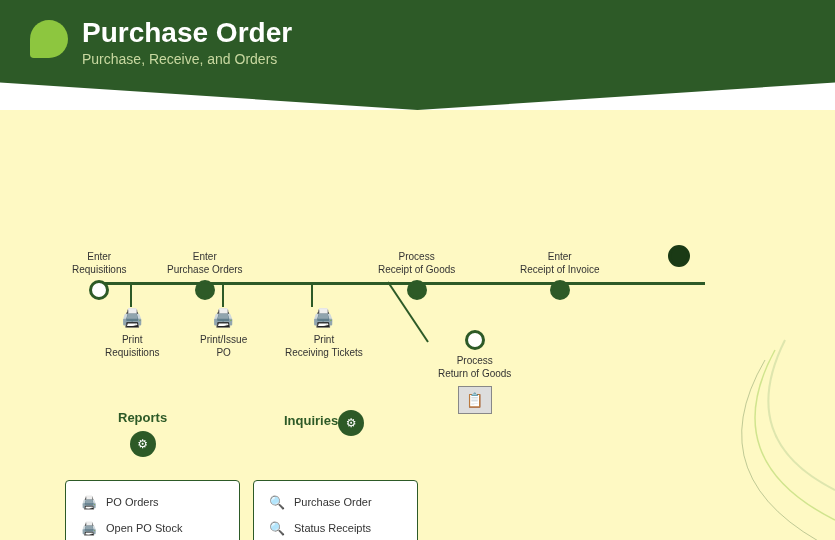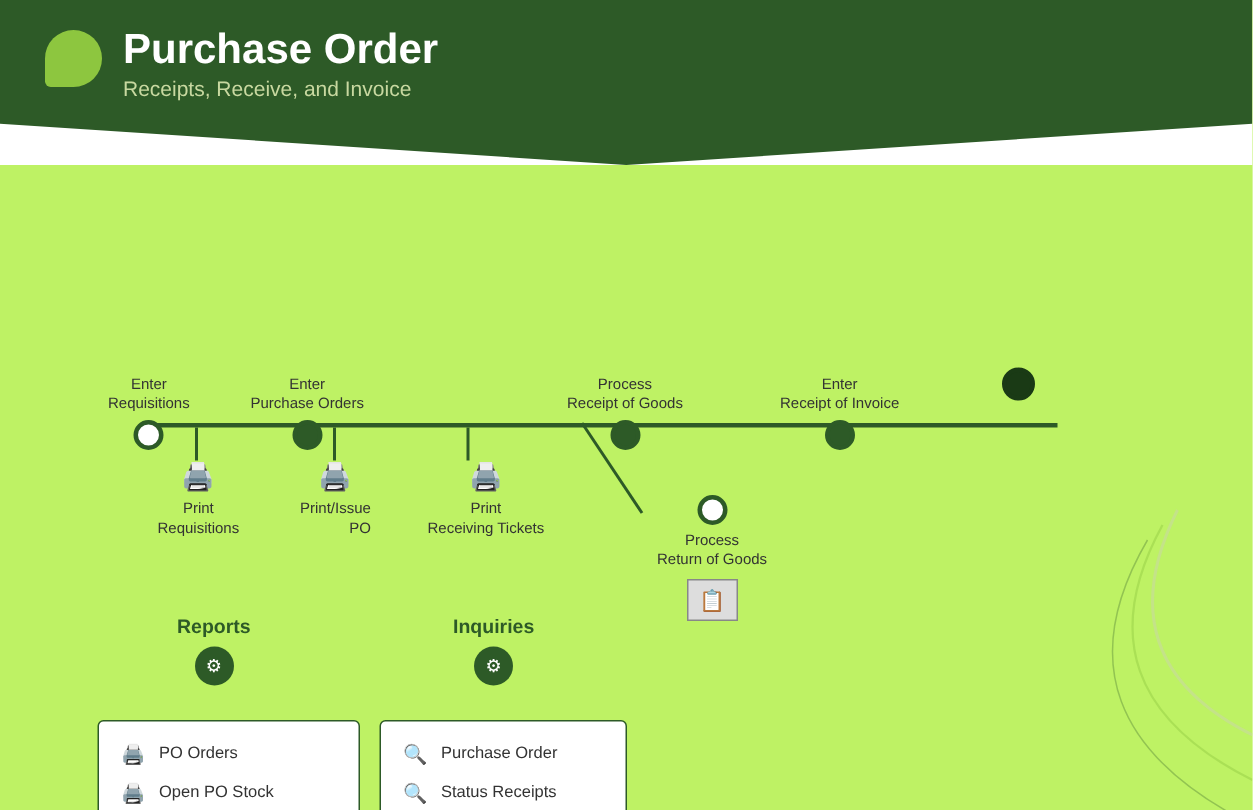--- a/index.html
+++ b/index.html
@@ -49,21 +49,21 @@
       margin-top: 2px;
     }
 
     
     .main {
       position: absolute;
       top: 110px;
       left: 0;
       right: 0;
       bottom: 0;
-      background: #bef264;
+      background: #fef9c3;
     }
 
     
     .bg-curves {
       position: absolute;
       right: 0;
       bottom: 0;
       width: 300px;
       height: 250px;
       pointer-events: none;
@@ -123,21 +123,21 @@
       font-size: 13px;
     }
   </style>
 </head>
 <body>
 
 <div class="header">
   <div class="header-logo"></div>
   <div class="header-text">
     <span class="header-title">Purchase Order</span>
-    <span class="header-subtitle">Receipts, Receive, and Invoice</span>
+    <span class="header-subtitle">Purchase, Receive, and Orders</span>
   </div>
 </div>
 
 <div class="main">
 
   <svg class="bg-curves" viewBox="0 0 300 250" xmlns="http://www.w3.org/2000/svg">
     <path d="M300,200 Q200,150 250,50" stroke="#c8d8a0" stroke-width="2" fill="none" opacity="0.6"></path>
     <path d="M300,230 Q180,170 240,60" stroke="#8dc63f" stroke-width="1.5" fill="none" opacity="0.4"></path>
     <path d="M300,260 Q160,190 230,70" stroke="#2d5a27" stroke-width="1" fill="none" opacity="0.3"></path>
   </svg>
@@ -171,21 +171,21 @@
   <div style="position:absolute; top:175px; left:130px; width:2px; height:22px; background:#2d5a27;"></div>
 
   <div style="position:absolute; top:197px; left:105px; display:flex; flex-direction:column; align-items:center;">
     <div style="font-size:18px; color:#555; margin-bottom:4px;">🖨️</div>
     <div style="font-size:10px; color:#333; text-align:center; line-height:1.3;">Print<br>Requisitions</div>
   </div>
 
   <div style="position:absolute; top:175px; left:222px; width:2px; height:22px; background:#2d5a27;"></div>
   <div style="position:absolute; top:197px; left:200px; display:flex; flex-direction:column; align-items:center;">
     <div style="font-size:18px; color:#555; margin-bottom:4px;">🖨️</div>
-    <div style="font-size:10px; color:#333; text-align:right; line-height:1.3;">Print/Issue<br>PO</div>
+    <div style="font-size:10px; color:#333; text-align:center; line-height:1.3;">Print/Issue<br>PO</div>
   </div>
 
   <div style="position:absolute; top:175px; left:311px; width:2px; height:22px; background:#2d5a27;"></div>
   <div style="position:absolute; top:197px; left:285px; display:flex; flex-direction:column; align-items:center;">
     <div style="font-size:18px; color:#555; margin-bottom:4px;">🖨️</div>
     <div style="font-size:10px; color:#333; text-align:center; line-height:1.3;">Print<br>Receiving Tickets</div>
   </div>
 
   <svg style="position:absolute; top:162px; left:368px; width:120px; height:80px;" viewBox="0 0 120 80">
     <line x1="20" y1="10" x2="60" y2="70" stroke="#2d5a27" stroke-width="2"></line>
@@ -212,21 +212,21 @@
       <span class="item-icon">🖨️</span>
       <span>PO Orders</span>
     </div>
     <div class="dropdown-item">
       <span class="item-icon">🖨️</span>
       <span>Open PO Stock</span>
     </div>
 
   </div>
 
-  <div class="section-header" style="position:absolute; top:300px; left:302px; display:flex; flex-direction:column; align-items:center;">
+  <div class="section-header" style="position:absolute; top:300px; left:284px; display:flex; flex-direction:row; align-items:center;">
     <div style="font-size:13px; font-weight:bold; color:#2d5a27; margin-bottom:6px;">Inquiries</div>
     <div style="width:26px;height:26px;border-radius:50%;background:#2d5a27;display:flex;align-items:center;justify-content:center;color:#fff;font-size:12px;">⚙</div>
   </div>
 
   <div class="dropdown-box" style="position:absolute; top:370px; left:253px; min-width:165px;">
     <div class="dropdown-item">
       <span class="item-icon">🔍</span>
       <span>Purchase Order</span>
     </div>
     <div class="dropdown-item">

